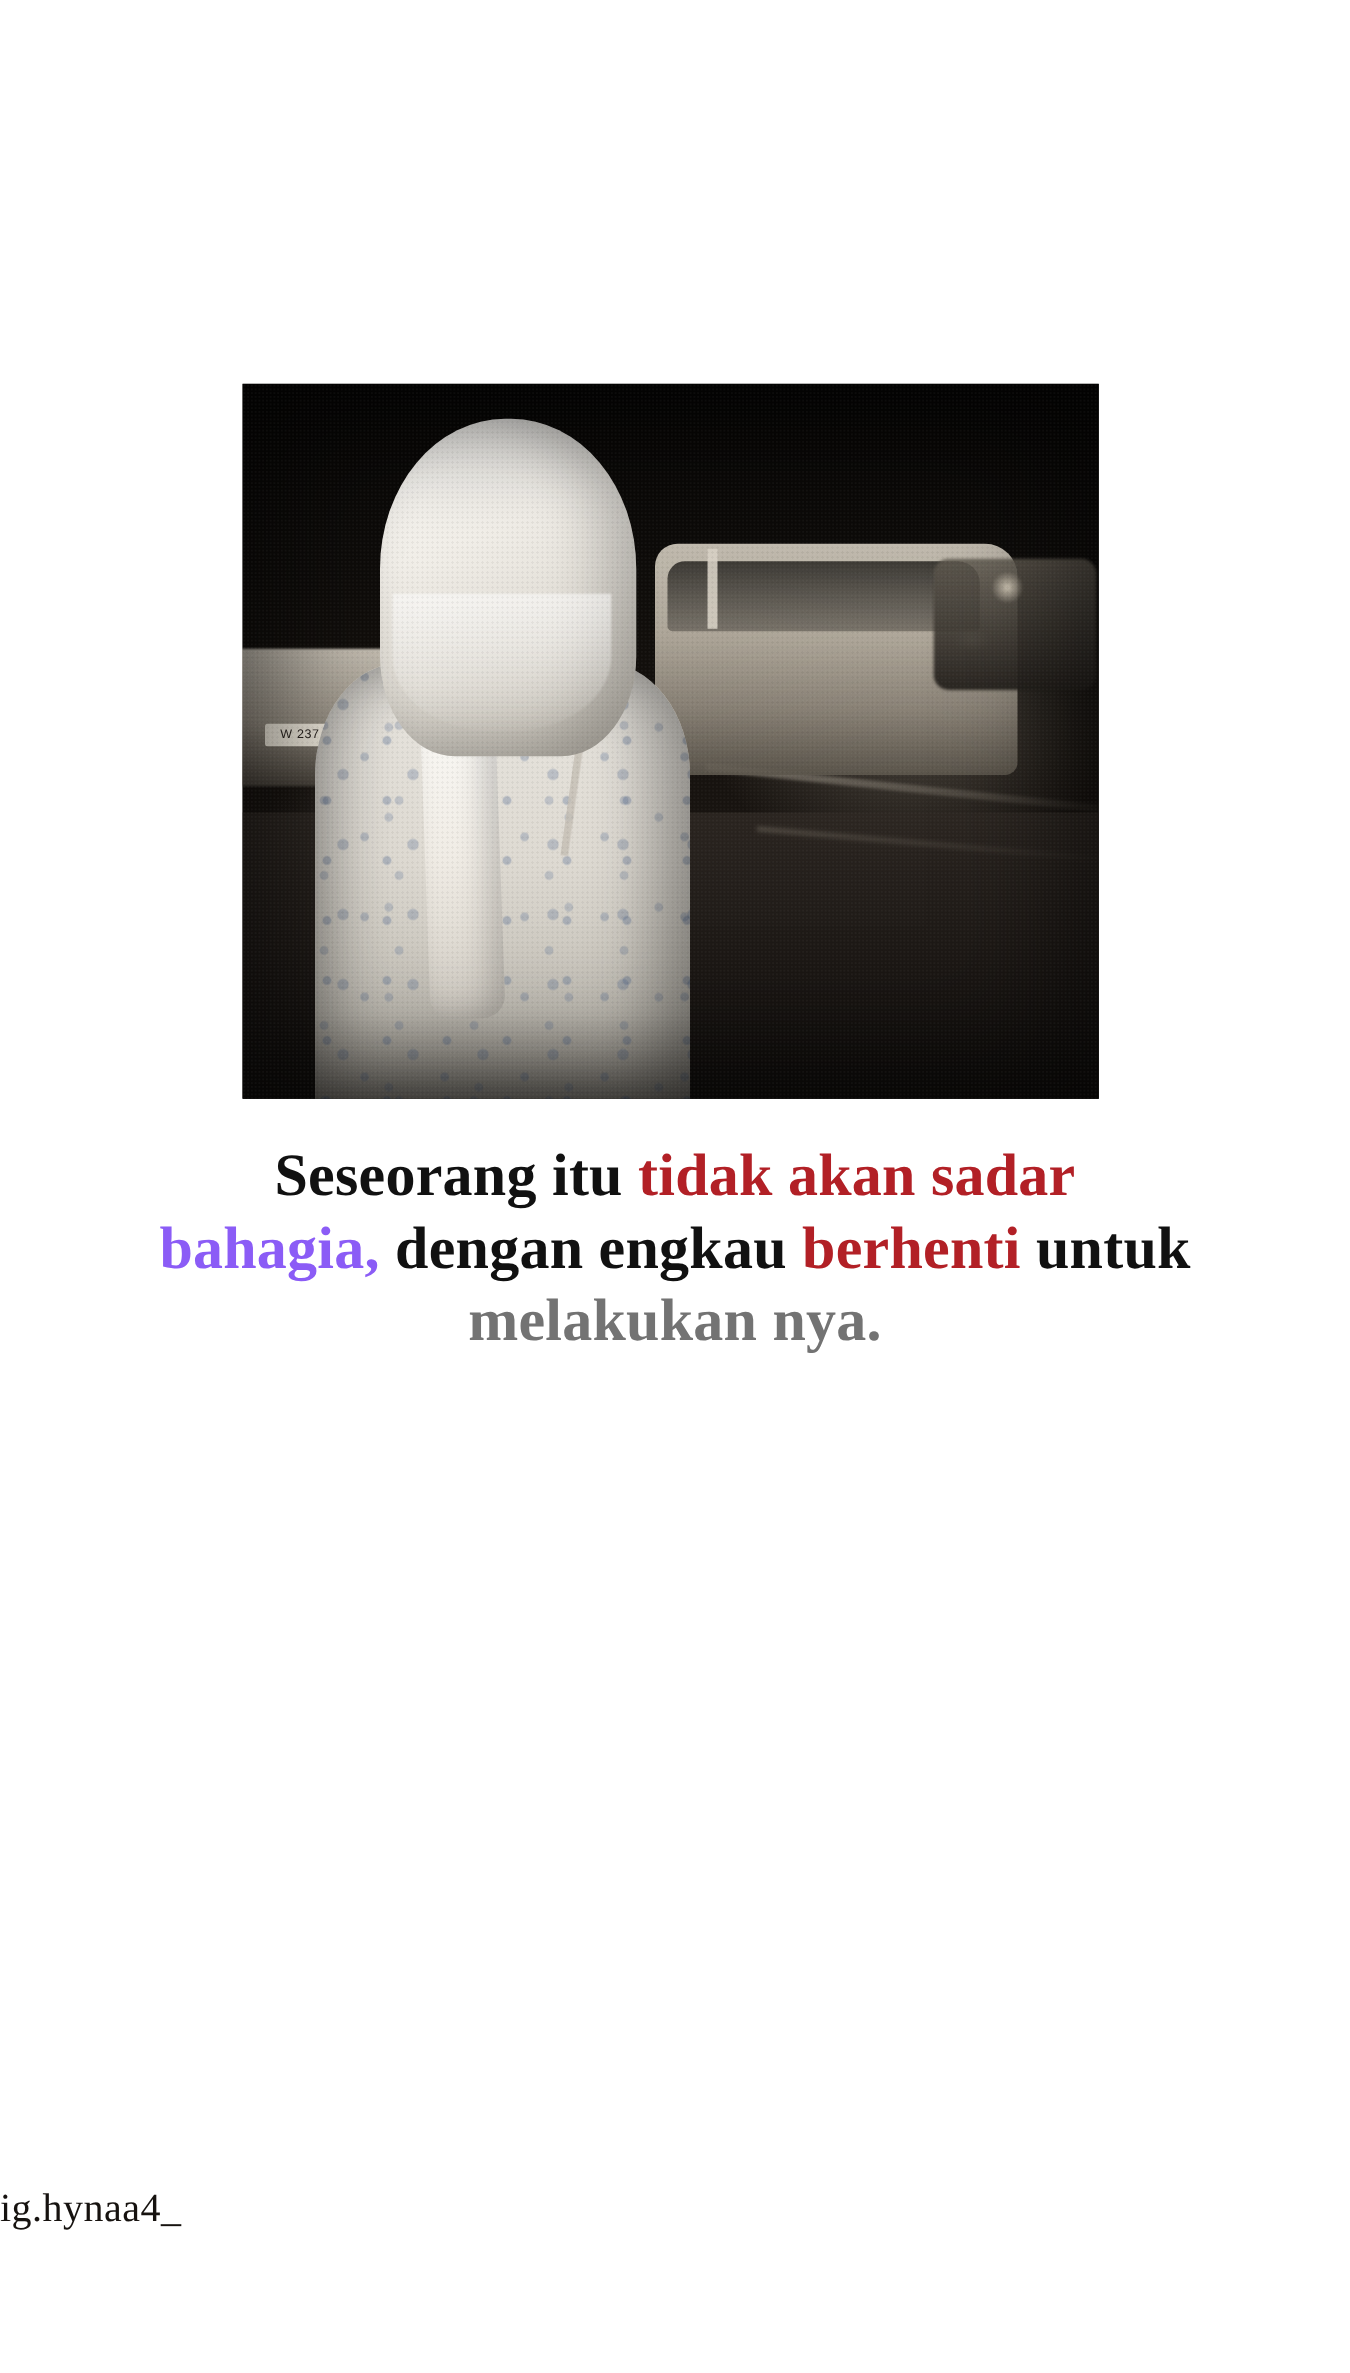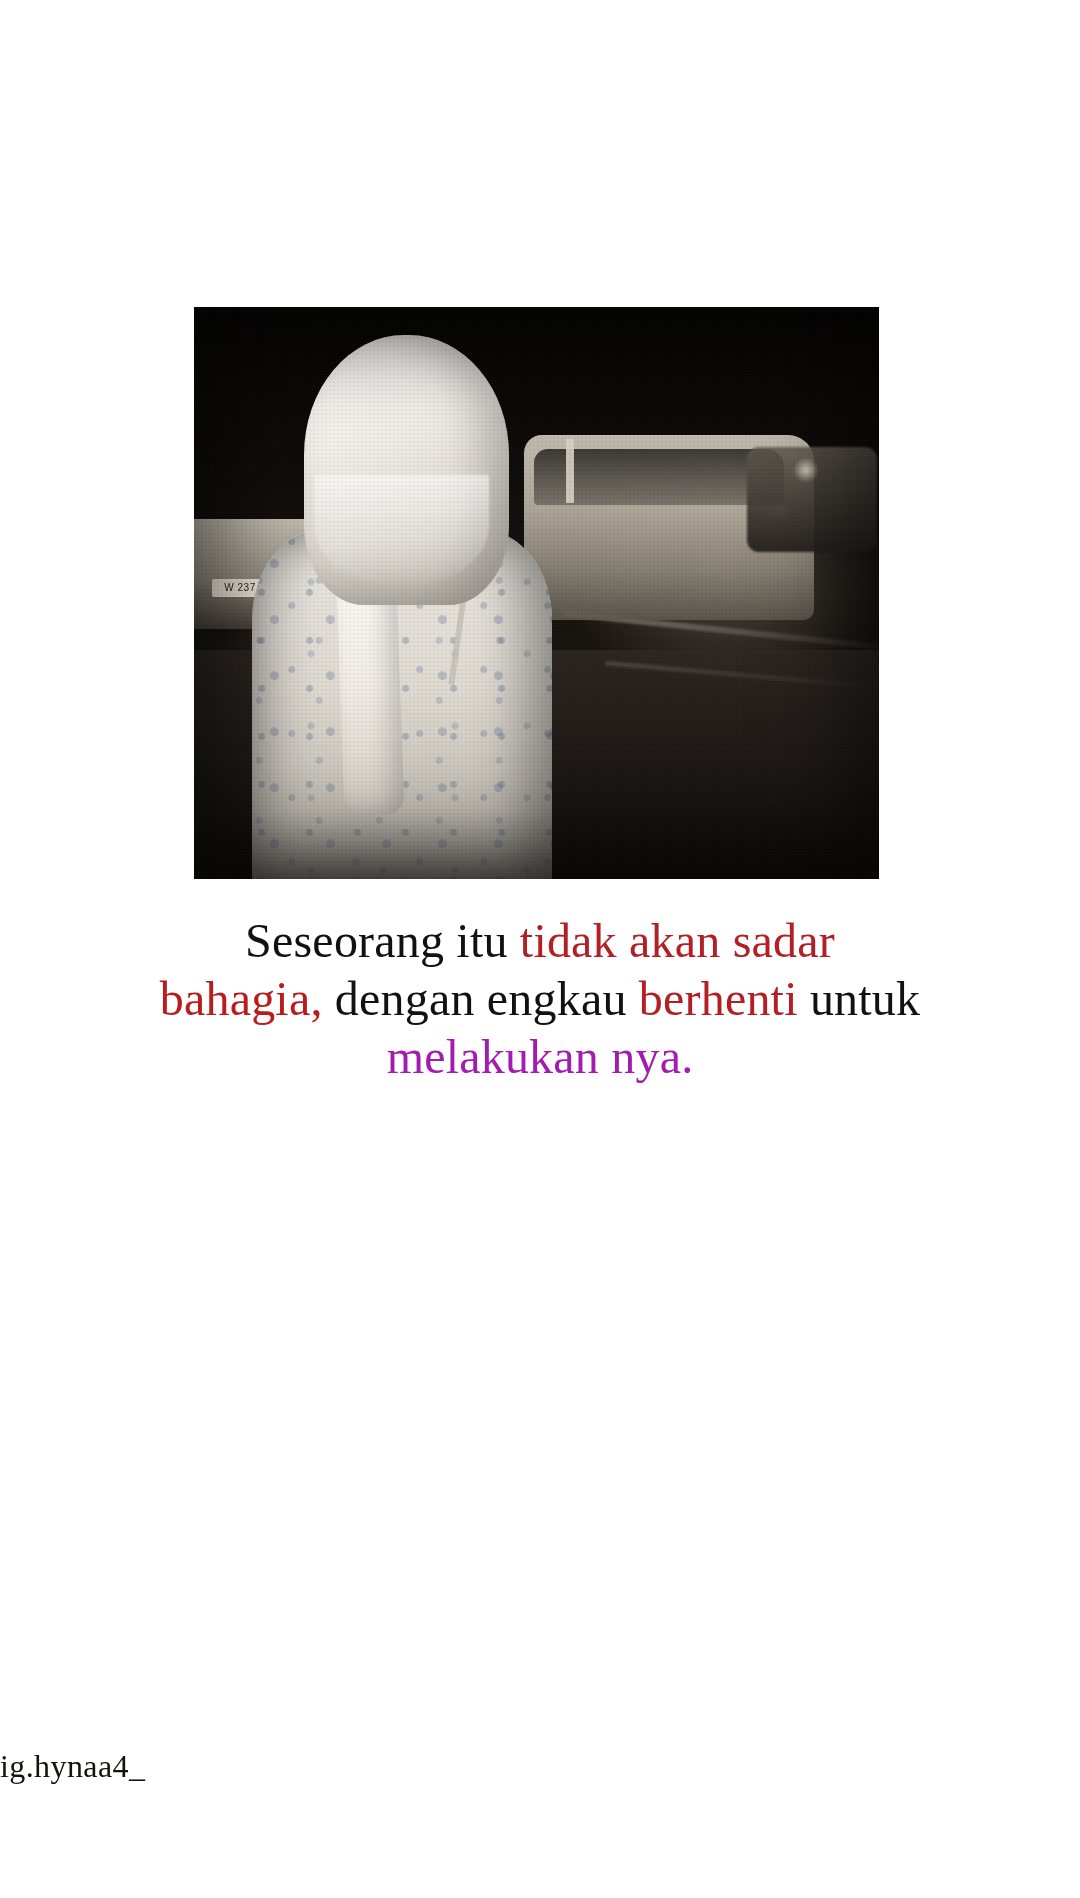--- a/index.html
+++ b/index.html
@@ -244,21 +244,21 @@
   
   .quote {
     position: absolute;
     left: 100px;
     top: 912px;
     width: 880px;
     text-align: center;
     font-size: 48px;
     line-height: 58px;
     color: #111111;
-    font-weight: 400;
+    font-weight: 700;
     letter-spacing: 0.2px;
   }
   .quote .accent { color: #b22026; }
 
   .handle {
     position: absolute;
     left: 0;
     right: 0;
     top: 1748px;
     font-size: 32px;
@@ -293,19 +293,19 @@
         <div class="hijab-fold"></div>
       </div>
 
       <div class="vignette"></div>
       <div class="grain"></div>
     </div>
   </div>
 
   <div class="quote" style="color: rgb(17, 17, 17);">
       <div><span>Seseorang itu </span><span class="accent" style="color: rgb(178, 32, 38);">tidak akan sadar</span></div>
-      <div><span class="accent" style="color: #b91c1c;">bahagia,</span><span> dengan engkau </span><span class="accent" style="color: rgb(178, 32, 38); text-align: right;">berhenti</span><span> untuk</span></div>
-      <div><span class="accent" style="color: #a21caf;">melakukan nya.</span></div>
+      <div><span class="accent" style="color: #8b5cf6;">bahagia,</span><span> dengan engkau </span><span class="accent" style="color: rgb(178, 32, 38); text-align: right;">berhenti</span><span> untuk</span></div>
+      <div><span class="accent" style="color: #737373;">melakukan nya.</span></div>
     </div>
 
   <div class="handle">ig.hynaa4_</div>
 
 </div>
 
 </body></html>

